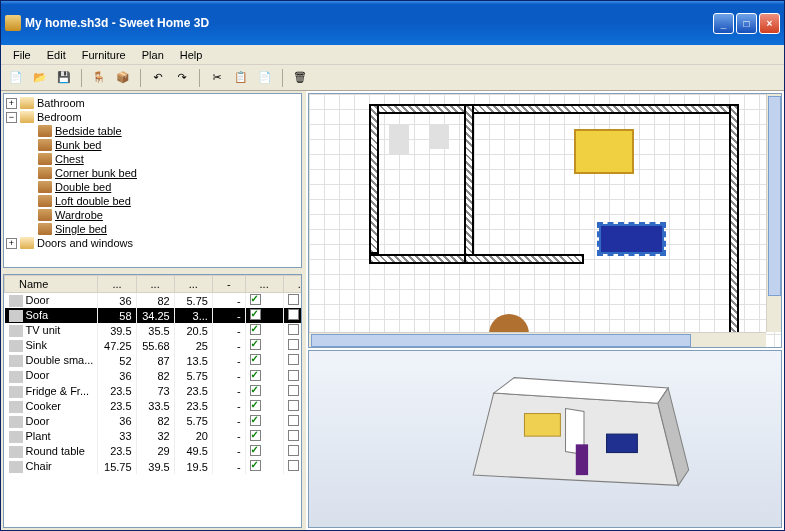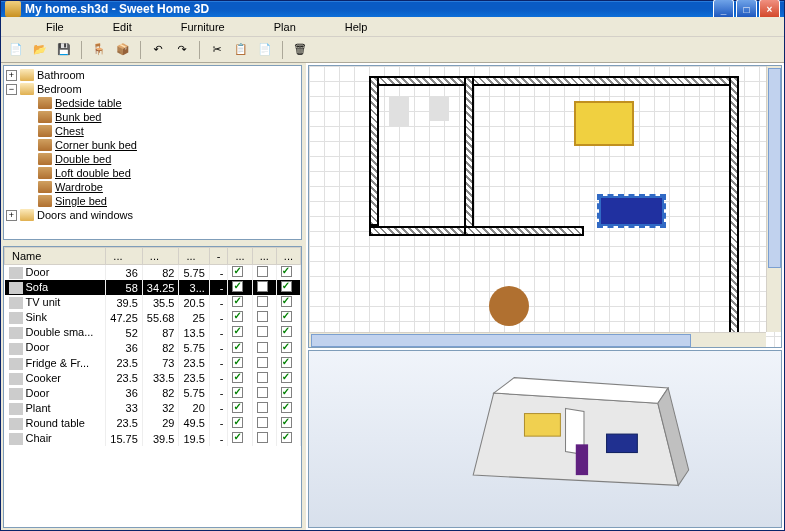--- a/index.html
+++ b/index.html
@@ -1,40 +1,40 @@
 <!DOCTYPE html>
 <html><head>
 <meta charset="utf-8">
 <style>
 * { box-sizing: border-box; margin: 0; padding: 0; font-family: Tahoma, sans-serif; font-size: 11px; }
 body { background: #ece9d8; width: 785px; height: 531px; overflow: hidden; }
 .window { border: 1px solid #0a246a; height: 531px; display: flex; flex-direction: column; background: #ece9d8; }
-.titlebar { height: 16px; background: linear-gradient(to bottom, #3b8ee8 0%, #0a5bc4 8%, #0a5bc4 50%, #0e6fd8 100%); display: flex; align-items: center; padding: 0 4px; color: white; }
+.titlebar { height: 44px; background: linear-gradient(to bottom, #3b8ee8 0%, #0a5bc4 8%, #0a5bc4 50%, #0e6fd8 100%); display: flex; align-items: center; padding: 0 4px; color: white; }
 .titlebar-icon { width: 16px; height: 16px; background: linear-gradient(#f0d080,#c89020); border-radius: 2px; margin-right: 4px; }
 .titlebar-text { flex: 1; font-weight: bold; font-size: 12px; }
 .winbtn { width: 21px; height: 21px; border: 1px solid #fff; border-radius: 3px; margin-left: 2px; background: linear-gradient(#6fa3e8, #1550ba); color: white; font-weight: bold; display: flex; align-items: center; justify-content: center; cursor: pointer; font-size: 10px; }
 .winbtn.close { background: linear-gradient(#f09080, #d04020); }
 .menubar { height: 20px; background: #ece9d8; display: flex; align-items: center; padding: 0 4px; border-bottom: 1px solid #d4d0c8; }
-.menuitem { padding: 2px 8px; cursor: pointer; margin-left: 33px; }
+.menuitem { padding: 2px 8px; cursor: pointer; }
 .toolbar { height: 26px; background: #ece9d8; display: flex; align-items: center; padding: 2px 4px; gap: 2px; border-bottom: 1px solid #aca899; }
 .tbtn { width: 22px; height: 22px; display: flex; align-items: center; justify-content: center; cursor: pointer; border: 1px solid transparent; }
 .tsep { width: 1px; height: 18px; background: #aca899; margin: 0 4px; }
 .content { flex: 1; display: flex; min-height: 0; }
 .leftpane { width: 305px; display: flex; flex-direction: column; border-right: 2px solid #ece9d8; }
 .tree { flex: 0 0 175px; background: white; border: 1px solid #7f9db9; margin: 2px; overflow-y: auto; padding: 2px; }
 .tree-item { display: flex; align-items: center; padding: 1px 0; cursor: pointer; }
 .tree-icon { width: 14px; height: 12px; margin-right: 3px; }
 .folder-ic { background: linear-gradient(#fceabb,#e0b050); border-radius: 1px; }
 .furn-ic { background: linear-gradient(#d0a060,#b07030); border-radius: 1px; }
 .exp { width: 11px; height: 11px; border: 1px solid #808080; display: inline-flex; align-items: center; justify-content: center; margin-right: 3px; font-size: 9px; line-height: 1; background: white; }
 .ind2 { padding-left: 32px; text-decoration: underline; }
 .splitter-h { height: 4px; background: #ece9d8; cursor: row-resize; }
 .tablewrap { flex: 1; background: white; border: 1px solid #7f9db9; margin: 0 2px 2px 2px; overflow: auto; min-height: 0; }
 table { border-collapse: collapse; width: 100%; }
-th { background: #ece9d8; border: 1px solid #d4d0c8; padding: 2px 7px; font-weight: normal; text-align: left; position: sticky; top: 0; }
+th { background: #ece9d8; border: 1px solid #d4d0c8; padding: 2px 14px; font-weight: normal; text-align: left; position: sticky; top: 0; }
 td { border-right: 1px solid #eee; padding: 1px 4px; white-space: nowrap; }
 tr.sel td { background: #000000; color: white; }
 .chk { width: 11px; height: 11px; border: 1px solid #808080; display: inline-block; background: white; position: relative; }
 .chk.on::after { content: "✓"; color: #008000; position: absolute; top: -2px; left: 0px; font-size: 10px; font-weight: bold; }
 .rightpane { flex: 1; display: flex; flex-direction: column; background: white; }
 .plan { flex: 1; border: 1px solid #7f9db9; margin: 2px; position: relative; overflow: hidden; background: white; background-image: linear-gradient(#e0e0e0 1px, transparent 1px), linear-gradient(90deg, #e0e0e0 1px, transparent 1px); background-size: 15px 15px; }
 .scroll-v { position: absolute; right: 0; top: 0; bottom: 15px; width: 15px; background: #ece9d8; border-left: 1px solid #d4d0c8; }
 .scroll-h { position: absolute; left: 0; right: 15px; bottom: 0; height: 15px; background: #ece9d8; border-top: 1px solid #d4d0c8; }
 .scroll-thumb-v { position: absolute; width: 13px; left: 1px; background: #c1d2ee; border: 1px solid #7b9fd0; }
 .scroll-thumb-h { position: absolute; height: 13px; top: 1px; background: #c1d2ee; border: 1px solid #7b9fd0; }

